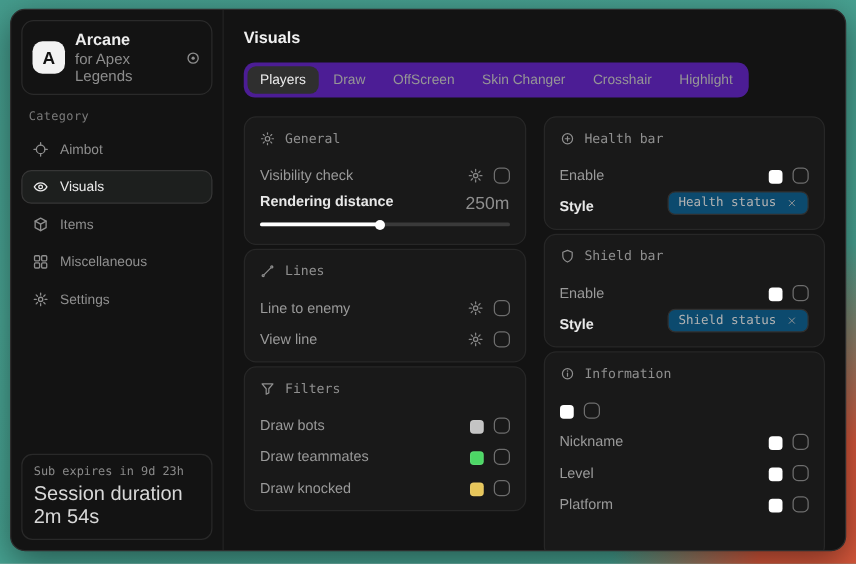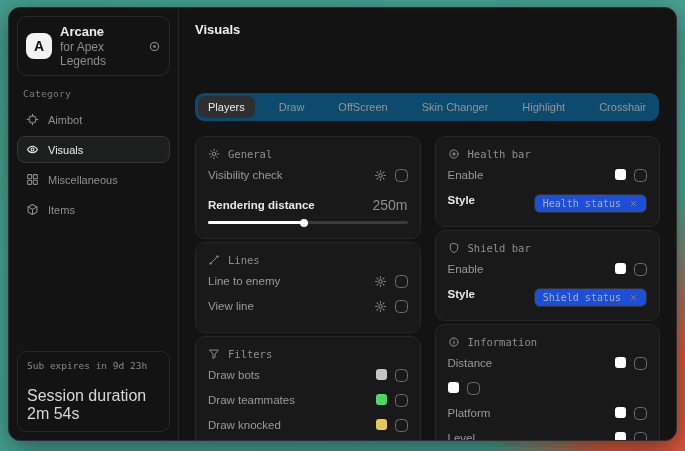--- a/index.html
+++ b/index.html
@@ -20,41 +20,41 @@
   .sidebar{ width:170px; flex:none; border-right:1px solid #232323; display:flex; flex-direction:column; padding:8px; }
   .brand{ border:1px solid #2a2a2a; border-radius:10px; padding:7px 8px; display:flex; align-items:center; gap:8px; }
   .logo{ width:26px; height:26px; border-radius:8px; background:#f2f2f2; color:#111; display:grid; place-items:center; font-weight:700; font-size:14px; flex:none; }
   .brand-name{ font-size:13px; font-weight:700; color:#ececec; line-height:1.25; }
   .brand-sub{ font-size:12px; color:#8d8d8d; }
   .brand-ic{ margin-left:auto; color:#8f8f8f; display:grid; place-items:center; }
   .cat{ font-family:"DejaVu Sans Mono",monospace; font-size:9.5px; color:#7b7b7b; margin:12px 6px 7px; letter-spacing:.3px; }
   .side-item{ height:27px; padding:0 8px; border-radius:8px; display:flex; align-items:center; gap:9px; color:#8f8f8f; font-size:11px; margin-bottom:3px; border:1px solid transparent; cursor:default; }
   .side-item.active{ border-color:#363636; background:#1d1f1e; color:#ececec; }
   .side-foot{ margin-top:auto; border:1px solid #292929; border-radius:9px; padding:8px 9px; }
-  .foot1{ font-family:"DejaVu Sans Mono",monospace; font-size:9.5px; color:#8a8a8a; margin-bottom:16px; }
+  .foot1{ font-family:"DejaVu Sans Mono",monospace; font-size:9.5px; color:#8a8a8a; margin-bottom:4px; }
   .foot2{ font-size:16px; color:#d8d8d8; }
   
   .main{ flex:1; padding:14px 16px; overflow:hidden; display:flex; flex-direction:column; }
   .page-title{ font-size:13px; font-weight:700; color:#f0f0f0; margin-bottom:13px; }
-  .tabbar{ display:inline-flex; align-self:flex-start; background:#0c4a6e; border-radius:9px; padding:3px; gap:14px; margin-bottom:15px;margin-top:43px; }
+  .tabbar{ display:inline-flex; align-self:flex-start; background:#4c1d95; border-radius:9px; padding:3px; gap:2px; margin-bottom:15px; }
   .tab{ border:none; background:transparent; font-family:inherit; font-size:11px; color:#969696; padding:5px 10px; border-radius:7px; cursor:default; white-space:nowrap; }
   .tab.active{ background:#2f2f2f; color:#ececec; }
   .cols{ display:flex; gap:14px; flex:1; min-height:0; }
   .col{ flex:1; display:flex; flex-direction:column; gap:3px; min-width:0; }
   .card{ background:#191919; border:1px solid #272727; border-radius:10px; padding:11px 12px; flex:none; }
   .card-h{ display:flex; align-items:center; gap:8px; color:#8f8f8f; font-family:"DejaVu Sans Mono",monospace; font-size:10.5px; margin-bottom:9px; }
-  .row{ display:flex; align-items:flex-start; gap:8px; min-height:21px; font-size:11.5px; color:#9a9a9a; }
+  .row{ display:flex; align-items:flex-end; gap:8px; min-height:21px; font-size:11.5px; color:#9a9a9a; }
   .row + .row{ margin-top:4px; }
   .row .lbl{ flex:1; min-width:0; }
   .row .lbl.bright{ color:#e8e8e8; font-weight:700; }
   .icn{ display:grid; place-items:center; color:inherit; }
   .gear-mini{ color:#858585; }
   .swatch{ width:11px; height:11px; border-radius:3px; flex:none; box-shadow:inset 0 0 0 1px rgba(255,255,255,.08); }
   .checkbox{ width:13px; height:13px; border:1.5px solid #6e6e6e; border-radius:4.5px; flex:none; }
-  .tag{ display:inline-flex; align-items:center; gap:8px; background:#1d4ed8; border:1px solid #303030; border-radius:6px; padding:3px 8px; font-family:"DejaVu Sans Mono",monospace; font-size:10px; color:#b2b2b2; }
+  .tag{ display:inline-flex; align-items:center; gap:8px; background:#0c4a6e; border:1px solid #303030; border-radius:6px; padding:3px 8px; font-family:"DejaVu Sans Mono",monospace; font-size:10px; color:#b2b2b2; }
   .tag .icn{ color:#9a9a9a; }
   .slider-wrap{ display:block; }
   .slider-top{ display:flex; align-items:center; min-height:21px; }
   .slider-top .val{ color:#8f8f8f; font-size:14px; }
   .track{ position:relative; height:3px; background:#3a3a3a; border-radius:2px; margin:6px 0 3px; }
   .fill{ position:absolute; left:0; top:0; bottom:0; background:#fff; border-radius:2px; }
   .thumb{ position:absolute; top:-2.5px; width:8px; height:8px; background:#fff; border-radius:50%; }
 </style>
 </head>
 <body>
@@ -90,53 +90,62 @@
             <svg viewBox="0 0 16 16" width="13" height="13" fill="none" stroke="currentColor" stroke-width="1.3" stroke-linecap="round" stroke-linejoin="round">
               <path d="M1.8 8s2.4-4 6.2-4 6.2 4 6.2 4-2.4 4-6.2 4-6.2-4-6.2-4z"></path>
               <circle cx="8" cy="8" r="1.8"></circle>
             </svg>
           </span>
           <span class="side-lbl">Visuals</span>
         </div>
         <div class="side-item">
           <span class="icn">
             <svg viewBox="0 0 16 16" width="13" height="13" fill="none" stroke="currentColor" stroke-width="1.3" stroke-linecap="round" stroke-linejoin="round">
+              <path d="M8 1.8l5.4 3v6.4L8 14.2l-5.4-3V4.8z"></path>
+              <path d="M2.6 4.8L8 7.8l5.4-3M8 7.8v6.4"></path>
+            </svg>
+          </span>
+          <span class="side-lbl">Items</span>
+        </div>
+        <div class="side-item">
+          <span class="icn">
+            <svg viewBox="0 0 16 16" width="13" height="13" fill="none" stroke="currentColor" stroke-width="1.3" stroke-linecap="round" stroke-linejoin="round">
               <rect x="2" y="2" width="5" height="5" rx="1"></rect>
               <rect x="9" y="2" width="5" height="5" rx="1"></rect>
               <rect x="2" y="9" width="5" height="5" rx="1"></rect>
               <rect x="9" y="9" width="5" height="5" rx="1"></rect>
             </svg>
           </span>
           <span class="side-lbl">Miscellaneous</span>
         </div>
         <div class="side-item">
           <span class="icn">
             <svg viewBox="0 0 16 16" width="13" height="13" fill="none" stroke="currentColor" stroke-width="1.3" stroke-linecap="round" stroke-linejoin="round">
-              <path d="M8 1.8l5.4 3v6.4L8 14.2l-5.4-3V4.8z"></path>
-              <path d="M2.6 4.8L8 7.8l5.4-3M8 7.8v6.4"></path>
-            </svg>
-          </span>
-          <span class="side-lbl">Items</span>
+              <circle cx="8" cy="8" r="2.1"></circle>
+              <path d="M8 1.8v1.9M8 12.3v1.9M1.8 8h1.9M12.3 8h1.9M3.6 3.6l1.3 1.3M11.1 11.1l1.3 1.3M12.4 3.6l-1.3 1.3M4.9 11.1l-1.3 1.3"></path>
+            </svg>
+          </span>
+          <span class="side-lbl">Settings</span>
         </div>
       </nav>
     <div class="side-foot">
       <div class="foot1">Sub expires in 9d 23h</div>
       <div class="foot2">Session duration 2m 54s</div>
     </div>
   </aside>
 
   <main class="main">
     <h1 class="page-title">Visuals</h1>
     <div class="tabbar" id="tabbar">
         <button class="tab active">Players</button>
         <button class="tab">Draw</button>
         <button class="tab">OffScreen</button>
         <button class="tab">Skin Changer</button>
+        <button class="tab">Crosshair</button>
         <button class="tab">Highlight</button>
-        <button class="tab">Crosshair</button>
       </div>
     <div class="cols">
       <div class="col" id="col-left">
           <article class="card">
             <div class="card-h">
               <span class="icn">
                 <svg viewBox="0 0 16 16" width="12" height="12" fill="none" stroke="currentColor" stroke-width="1.3" stroke-linecap="round" stroke-linejoin="round">
                   <circle cx="8" cy="8" r="2.4"></circle>
                   <path d="M8 1.6v1.6M8 12.8v1.6M1.6 8h1.6M12.8 8h1.6M3.5 3.5l1.1 1.1M11.4 11.4l1.1 1.1M12.5 3.5l-1.1 1.1M4.6 11.4l-1.1 1.1"></path>
                 </svg>
@@ -281,35 +290,35 @@
               <span class="icn">
                 <svg viewBox="0 0 16 16" width="12" height="12" fill="none" stroke="currentColor" stroke-width="1.3" stroke-linecap="round" stroke-linejoin="round">
                   <circle cx="8" cy="8" r="5.4"></circle>
                   <path d="M8 7.2v3.4"></path>
                   <circle cx="8" cy="5" r=".8" fill="currentColor" stroke="none"></circle>
                 </svg>
               </span>
               <span class="card-title">Information</span>
             </div>
             <div class="row">
-              <span class="lbl">Distance</span>
-              <span class="swatch" style="background: rgb(255, 255, 255);"></span>
-              <span class="checkbox"></span>
-            </div>
-            <div class="row">
+              <span class="swatch" style="background: rgb(255, 255, 255);"></span>
+              <span class="checkbox"></span>
+            </div>
+            <div class="row">
+              <span class="lbl">Nickname</span>
+              <span class="swatch" style="background: rgb(255, 255, 255);"></span>
+              <span class="checkbox"></span>
+            </div>
+            <div class="row">
+              <span class="lbl">Level</span>
               <span class="swatch" style="background: rgb(255, 255, 255);"></span>
               <span class="checkbox"></span>
             </div>
             <div class="row">
               <span class="lbl">Platform</span>
-              <span class="swatch" style="background: rgb(255, 255, 255);"></span>
-              <span class="checkbox"></span>
-            </div>
-            <div class="row">
-              <span class="lbl">Level</span>
               <span class="swatch" style="background: rgb(255, 255, 255);"></span>
               <span class="checkbox"></span>
             </div>
             <div class="row"></div>
           </article>
         </div>
     </div>
   </main>
 </div>
 

